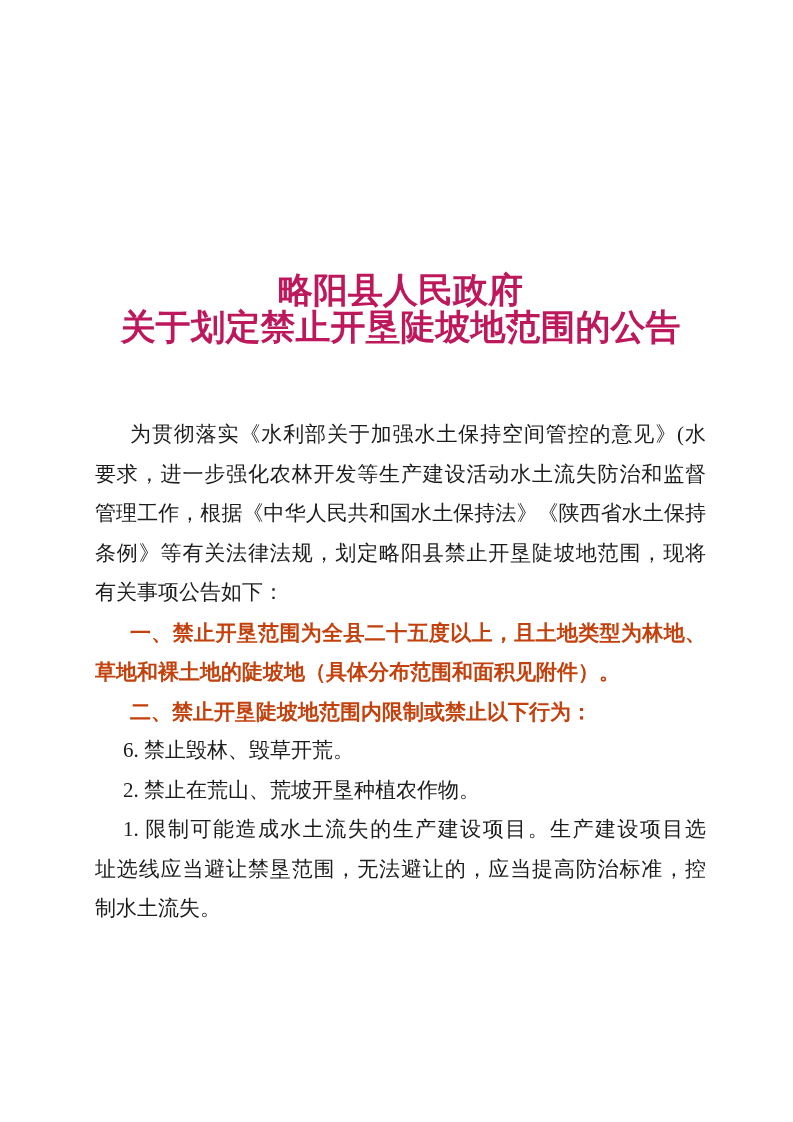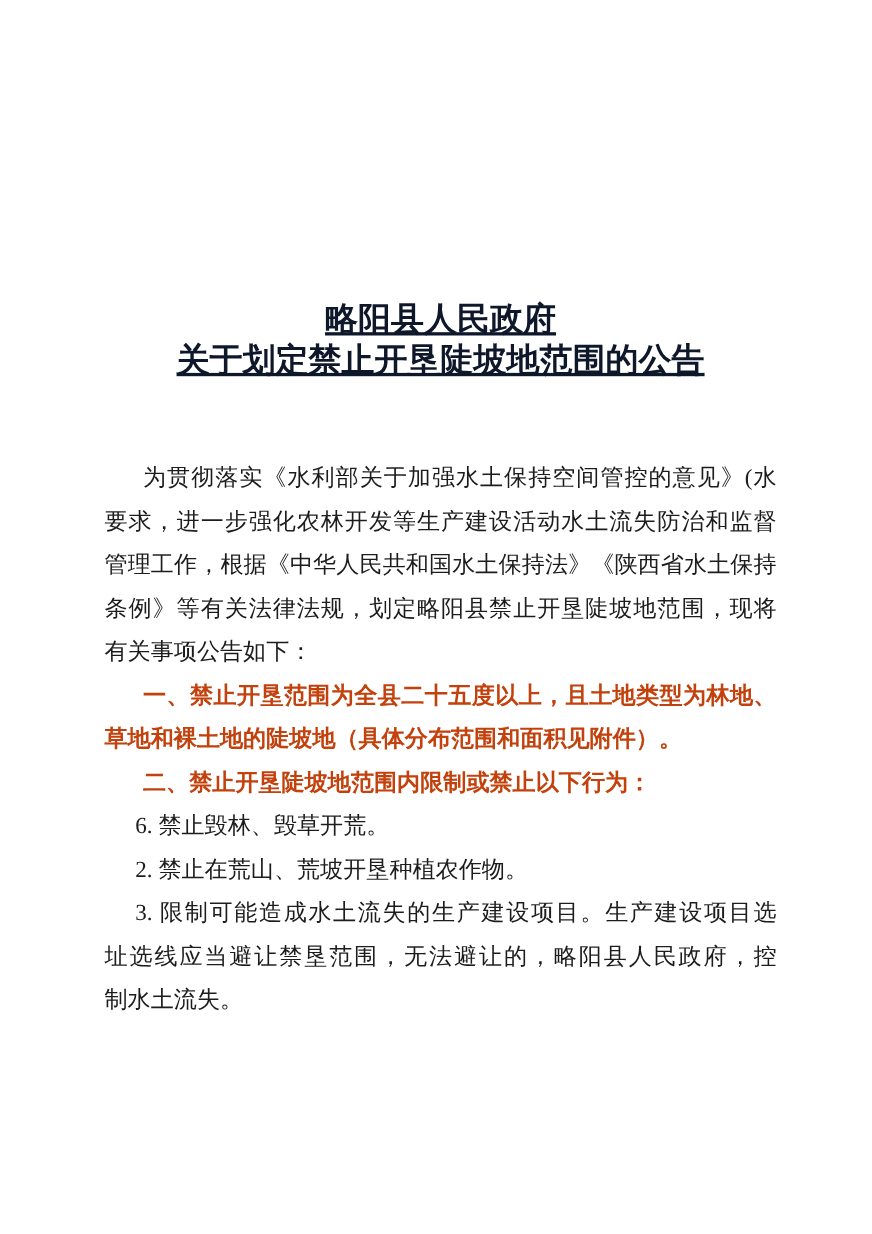--- a/index.html
+++ b/index.html
@@ -15,24 +15,23 @@
     color: #1a1a1a;
   }
   .title-block {
     position: absolute;
     top: 272px;
     left: 95px;
     width: 611px;
     text-align: center;
     font-family: "Liberation Serif", serif;
     font-weight: 700;
-    font-size: 30px;
+    font-size: 35px;
     line-height: 37px;
-    color: #0f172a;
-    text-decoration: underline;
+    color: #be185d;
   }
   .body-block {
     position: absolute;
     top: 415px;
     left: 95px;
     width: 611px;
     font-size: 21px;
     line-height: 39.5px;
     color: #1c1c1c;
   }
@@ -68,18 +67,18 @@
     <div class="line ind">为贯彻落实《水利部关于加强水土保持空间管控的意见》(水</div>
     <div class="line">要求，进一步强化农林开发等生产建设活动水土流失防治和监督</div>
     <div class="line">管理工作，根据《中华人民共和国水土保持法》《陕西省水土保持</div>
     <div class="line">条例》等有关法律法规，划定略阳县禁止开垦陡坡地范围，现将</div>
     <div class="line end">有关事项公告如下：</div>
     <div class="line ind bold">一、禁止开垦范围为全县二十五度以上，且土地类型为林地、</div>
     <div class="line end bold">草地和裸土地的陡坡地（具体分布范围和面积见附件）。</div>
     <div class="line ind end bold">二、禁止开垦陡坡地范围内限制或禁止以下行为：</div>
     <div class="line ind-num end">6. 禁止毁林、毁草开荒。</div>
     <div class="line ind-num end">2. 禁止在荒山、荒坡开垦种植农作物。</div>
-    <div class="line ind-num">3. 限制可能造成水土流失的生产建设项目。生产建设项目选</div>
-    <div class="line">址选线应当避让禁垦范围，无法避让的，略阳县人民政府，控</div>
+    <div class="line ind-num">1. 限制可能造成水土流失的生产建设项目。生产建设项目选</div>
+    <div class="line">址选线应当避让禁垦范围，无法避让的，应当提高防治标准，控</div>
     <div class="line end">制水土流失。</div>
   </div>
 
 </div>
 
 </body></html>

